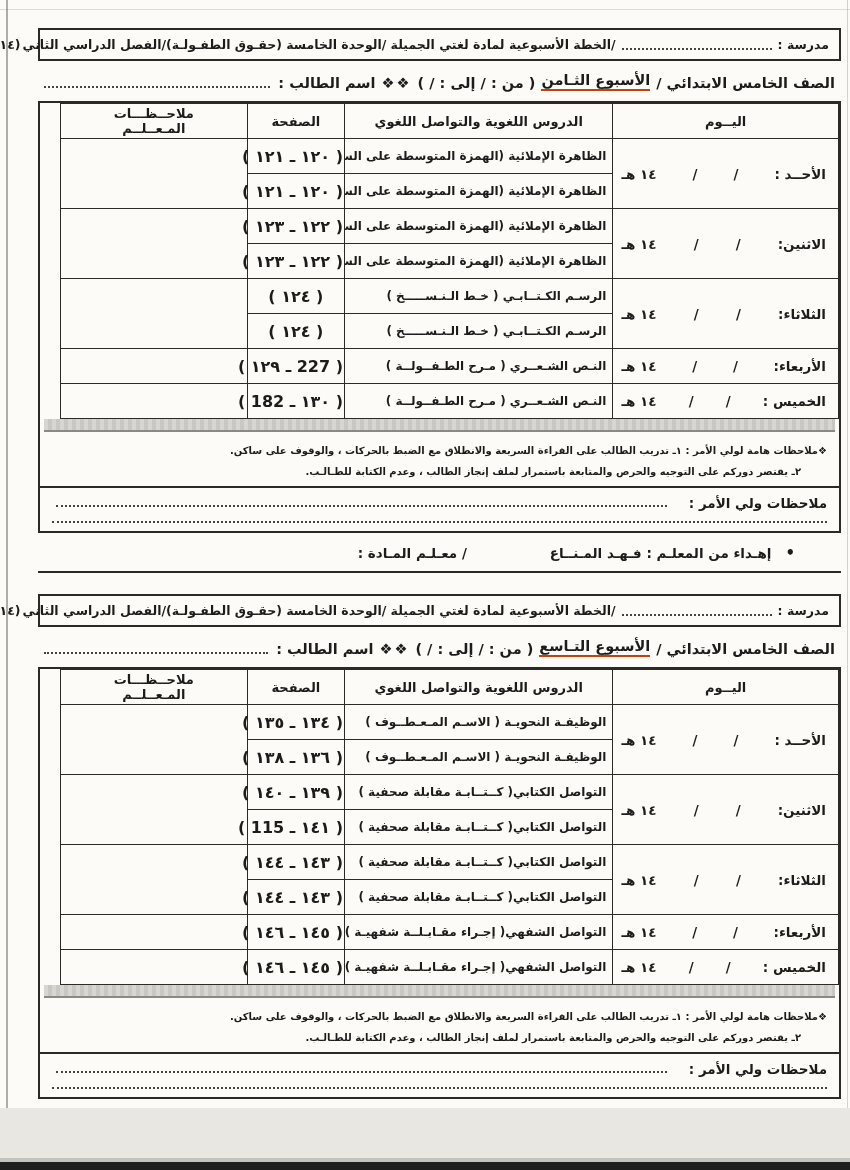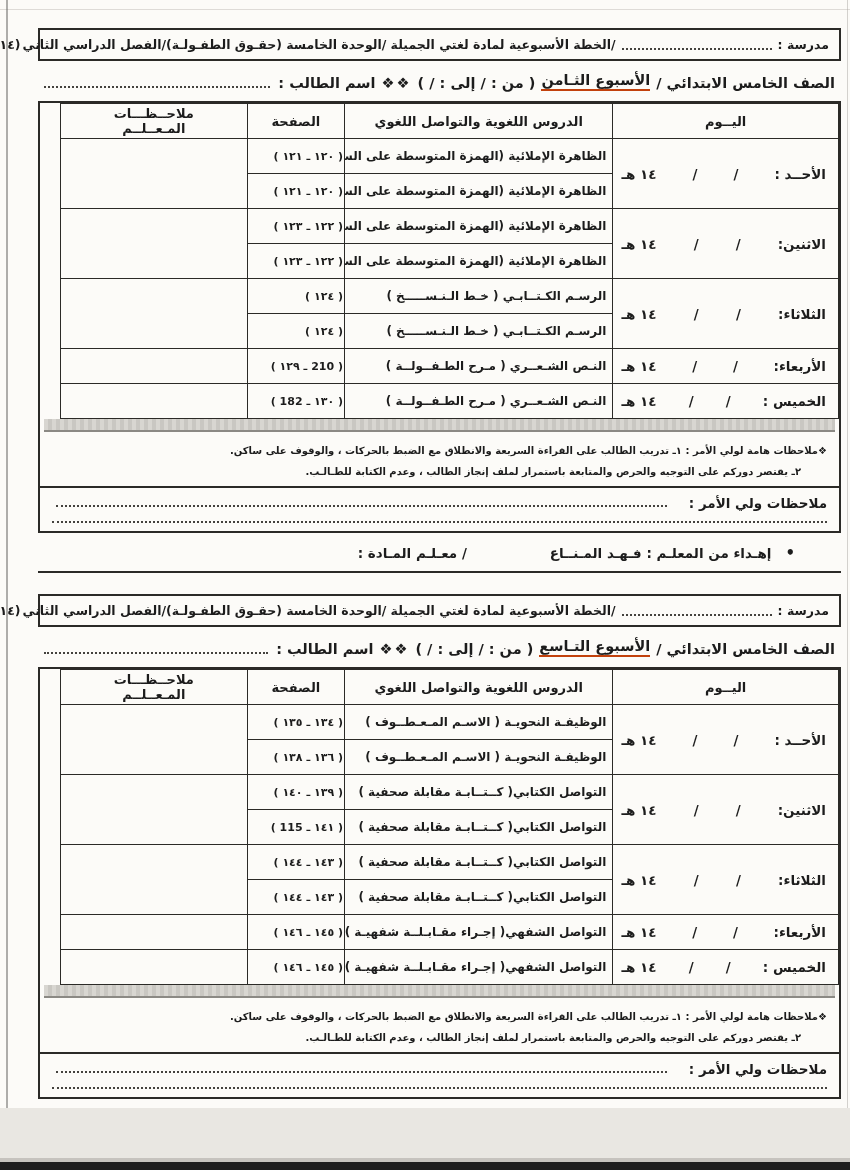--- a/index.html
+++ b/index.html
@@ -39,21 +39,21 @@
   .frame{border:2px solid #2b2a27; margin-top:6px; background:#fcfbf8;}
   .grid-wrap{padding-left:20px;}
   table.plan{width:100%; border-collapse:collapse; table-layout:fixed;}
   table.plan td,table.plan th{border:1.5px solid #2b2a27; font-weight:bold; vertical-align:middle;}
   table.plan th{height:28px; font-size:13px; padding:2px 20px;}
   table.plan td{height:32px;}
   col.c-day{width:29%;} col.c-lesson{width:34.5%;} col.c-page{width:12.5%;} col.c-tnotes{width:24%;}
   .day-cell{padding:0 12px 0 8px; font-size:13.5px;}
   .day-inner{display:flex; justify-content:space-between; align-items:center;}
   .lesson-cell{font-size:12px; padding:0 6px; text-align:start; white-space:nowrap; overflow:hidden;}
-  .page-cell{font-size:11px; white-space:nowrap;}
+  .page-cell{font-size:16px; text-align:center; white-space:nowrap;}
   .tnotes-cell{background:#fcfbf8;}
 
   .sep-bar{
     height:11px; margin:0 4px; border-bottom:2px solid #8b8984;
     background:repeating-linear-gradient(90deg,#d8d6d1 0 4px,#c9c7c2 4px 8px);
   }
   .notes{padding:8px 12px 4px 14px; font-size:10px; line-height:2.1; font-weight:bold; border-bottom:2px solid #2b2a27;}
   .notes .l2{padding-right:26px;text-align:right;}
   .parent-row{display:flex; align-items:flex-end; padding:7px 12px 0 12px; font-size:13.5px; font-weight:bold;gap:16px;}
   .parent-row .fill-dots{flex:1 1 auto; border-bottom:2px dotted #44423e; height:9px; margin:0 6px 4px 4px;}
@@ -164,21 +164,21 @@
               <tr>
                 <td class="day-cell" rowspan="1">
                   <div class="day-inner">
                     <span>الأربعاء:</span>
                     <span>/</span>
                     <span>/</span>
                     <span>١٤ هـ</span>
                   </div>
                 </td>
                 <td class="lesson-cell">النـص الشـعــري ( مـرح الطـفــولــة )</td>
-                <td class="page-cell">( 210 ـ ١٢٩ )</td>
+                <td class="page-cell">( 227 ـ ١٢٩ )</td>
                 <td class="tnotes-cell" rowspan="1"></td>
               </tr>
               <tr>
                 <td class="day-cell" rowspan="1">
                   <div class="day-inner">
                     <span>الخميس :</span>
                     <span>/</span>
                     <span>/</span>
                     <span>١٤ هـ</span>
                   </div>

